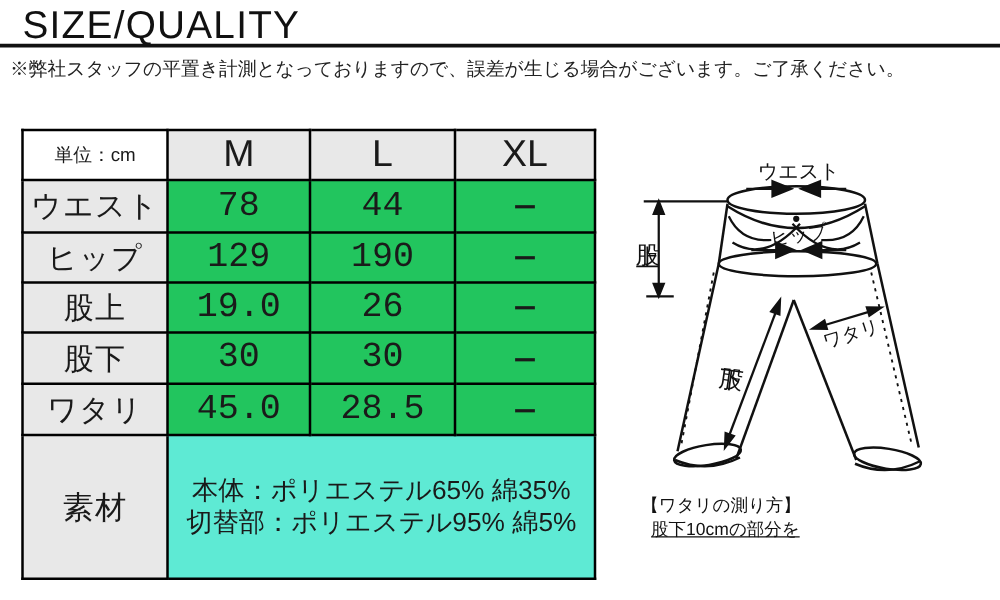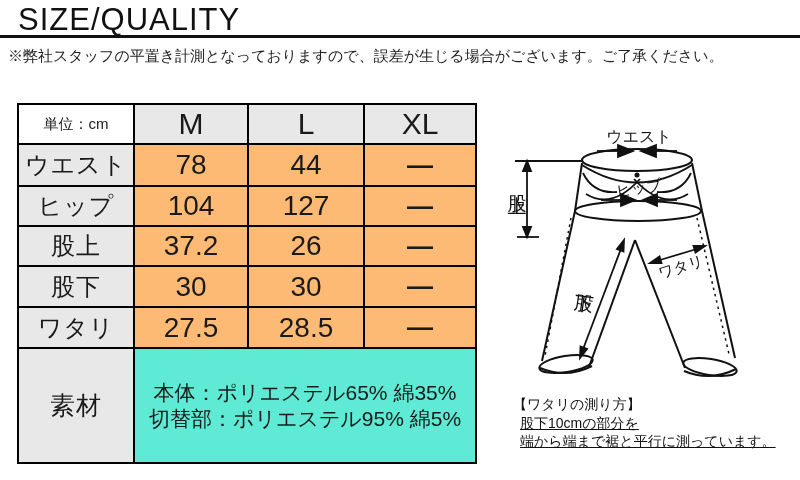--- a/index.html
+++ b/index.html
@@ -16,36 +16,36 @@
   
   table.size { position:absolute; left:17px; top:103px; border-collapse:collapse; table-layout:fixed; }
   table.size th, table.size td { border:2px solid #000; text-align:center; vertical-align:middle; padding:0; }
   col.c-label { width:116px; } col.c-m { width:114px; } col.c-l { width:116px; } col.c-xl { width:112px; }
   tr.r-head  { height:40px; }
   tr.r-data  { height:41px; }
   tr.r-mat   { height:115px;margin-left:41px; }
   th.unit  { font-size:15px; font-weight:400; background:#fff;margin-left:24px; }
   th.size-col { font-size:30px; font-weight:300; background:#e8e8e8; }
   td.rlabel { background:#e8e8e8; font-size:24px; font-weight:400; letter-spacing:1px; }
-  td.val    { font-size:28px; font-weight:300; background:#fdba74; }
+  td.val    { font-size:28px; font-weight:300; background:#22c55e;font-family:Liberation Mono, monospace; }
   td.val.dash { font-size:26px; font-weight:900; }
   td.matval { text-align:left; padding-left:28px; font-size:21px; line-height:26px;
               font-weight:400; background:#5eead4; }
 
   
   svg.diagram { position:absolute; left:485px; top:118px; }
   .dl { position:absolute; color:#111; white-space:nowrap; }
   .dl-waist  { left:597px; top:127px; width:84px; text-align:center; font-size:16px; }
   .dl-hip    { left:614px; top:179px; width:50px; text-align:center; font-size:15px; transform:rotate(-8deg); }
   .dl-rise   { left:504px; top:179px; font-size:19px; writing-mode:vertical-rl; text-orientation:upright; letter-spacing:2px; }
   .dl-inseam { left:574px; top:279px; font-size:19px; writing-mode:vertical-rl; text-orientation:upright; letter-spacing:2px; transform:rotate(8deg); }
   .dl-thigh  { left:655px; top:258px; width:52px; text-align:center; font-size:15px; transform:rotate(-17deg); }
 
   
-  .note { position:absolute; left:513px; top:395px; font-size:14px; line-height:18.5px; color:#111; }
+  .note { position:absolute; left:513px; top:395px; font-size:14px; line-height:18.5px; color:#111;text-align:center; }
   .note .nl { padding-left:7px;text-decoration:underline; }
 </style>
 </head>
 <body>
 
 <div class="page">
 
   <div class="title">SIZE/QUALITY</div>
   <div class="rule"></div>
 
@@ -68,39 +68,39 @@
       <th class="size-col">XL</th>
     </tr>
     <tr class="r-data" style="height:42px">
       <td class="rlabel">ウエスト</td>
       <td class="val">78</td>
       <td class="val">44</td>
       <td class="val dash">—</td>
     </tr>
     <tr class="r-data" style="height:40px">
       <td class="rlabel">ヒップ</td>
-      <td class="val">104</td>
-      <td class="val">127</td>
+      <td class="val">129</td>
+      <td class="val">190</td>
       <td class="val dash">—</td>
     </tr>
     <tr class="r-data" style="height:40px">
       <td class="rlabel">股上</td>
-      <td class="val">37.2</td>
+      <td class="val">19.0</td>
       <td class="val">26</td>
       <td class="val dash">—</td>
     </tr>
     <tr class="r-data">
       <td class="rlabel">股下</td>
       <td class="val">30</td>
       <td class="val">30</td>
       <td class="val dash">—</td>
     </tr>
     <tr class="r-data">
       <td class="rlabel">ワタリ</td>
-      <td class="val">27.5</td>
+      <td class="val">45.0</td>
       <td class="val">28.5</td>
       <td class="val dash">—</td>
     </tr>
     <tr class="r-mat">
       <td class="rlabel" style="font-size:25px">素材</td>
       <td class="matval" colspan="3">
         <div>本体：ポリエステル65% 綿35%</div>
         <div>切替部：ポリエステル95% 綿5%</div>
       </td>
     </tr>
@@ -167,16 +167,15 @@
 
   <div class="dl dl-waist">ウエスト</div>
   <div class="dl dl-hip">ヒップ</div>
   <div class="dl dl-rise">股上</div>
   <div class="dl dl-inseam">股下</div>
   <div class="dl dl-thigh">ワタリ</div>
 
   <div class="note">
     <div>【ワタリの測り方】</div>
     <div class="nl">股下10cmの部分を</div>
-    <div class="nl">端から端まで裾と平行に測っています。</div>
   </div>
 
 </div>
 
 </body></html>

